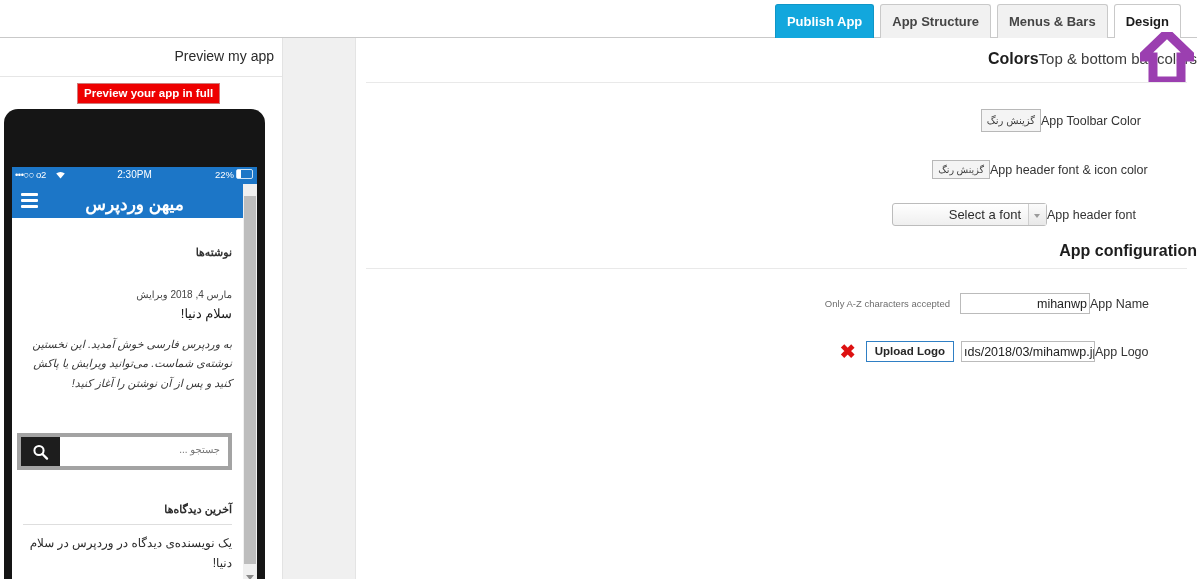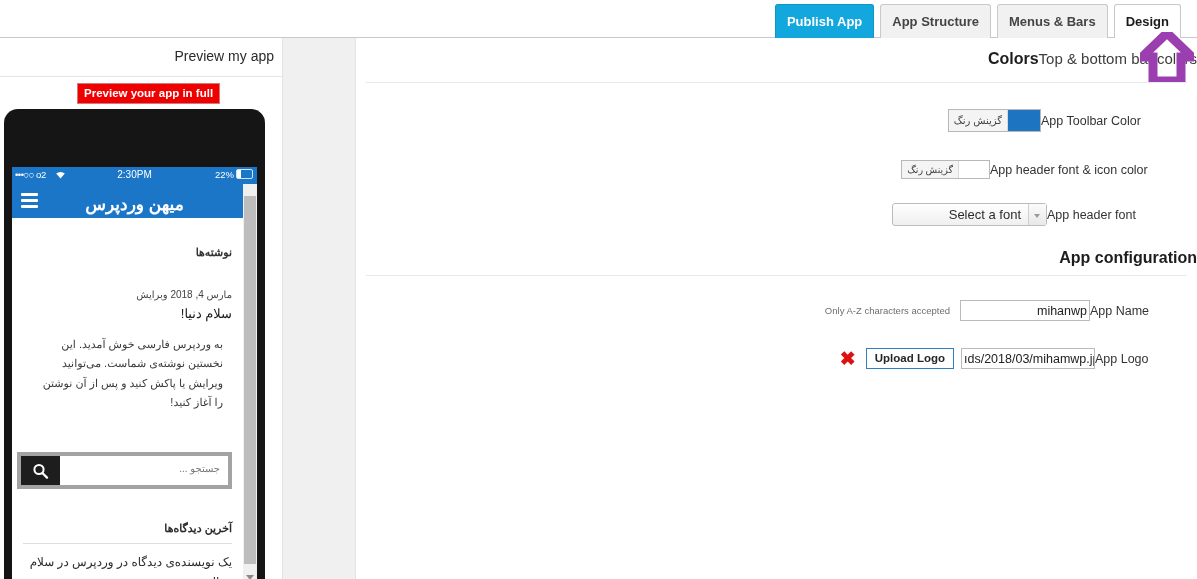--- a/index.html
+++ b/index.html
@@ -213,23 +213,24 @@
   }
   .ph-post-title {
     font-size: 13px;
     padding: 0 11px;
     margin-top: 6px;
     color: #1a1a1a;
   }
   .ph-body {
     font-size: 11px;
     line-height: 1.75;
-    padding: 0 20px;
+    padding: 0 11px;
     margin-top: 14px;
     color: #3a3a3a;
+    font-style: italic;
   }
   #ph-search {
     margin: 40px 11px 0 5px;
     height: 29px;
     border: 4px solid #a3a3a3;
     position: relative;
     background: #fff;
   }
   #ph-search-input {
     position: absolute;
@@ -350,21 +351,21 @@
   .hint {
     font-size: 9.5px;
     color: #6e6e6e;
     direction: ltr;
     white-space: nowrap;
   }
 
   
   .colorpick {
     display: inline-flex;
-    flex-direction: row;
+    flex-direction: column;
     align-items: stretch;
     border: 1px solid #b8b8b8;
     background: #ffffff;
     height: 17px;
     cursor: pointer;
     direction: rtl;
   }
   .colorpick .swatch {
     width: 30px;
     border-left: 1px solid #d9d9d9;
@@ -564,21 +565,21 @@
   </div>
 
   <div class="row" style="margin-top:24px;">
     <div class="row-label" style="width:140px;">App header font</div>
     <div class="fontselect">
       <div class="selval">Select a font</div>
       <div class="arrowbox"></div>
     </div>
   </div>
 
-  <div class="sec-head" style="margin-top:23px;height:26px;text-align:right;direction:rtl;padding-right:0;padding-left:28px;">
+  <div class="sec-head" style="margin-top:16px;height:26px;text-align:right;direction:rtl;padding-right:0;padding-left:28px;">
     <span class="h-main">App configuration</span>
   </div>
   <div class="rule"></div>
 
   <div class="row" style="margin-top:24px;">
     <div class="row-label" style="width:97px;">App Name</div>
     <div class="txtinput" style="width:130px;">mihanwp</div>
     <div class="hint" style="margin-right:10px;">Only A-Z characters accepted</div>
   </div>
 

